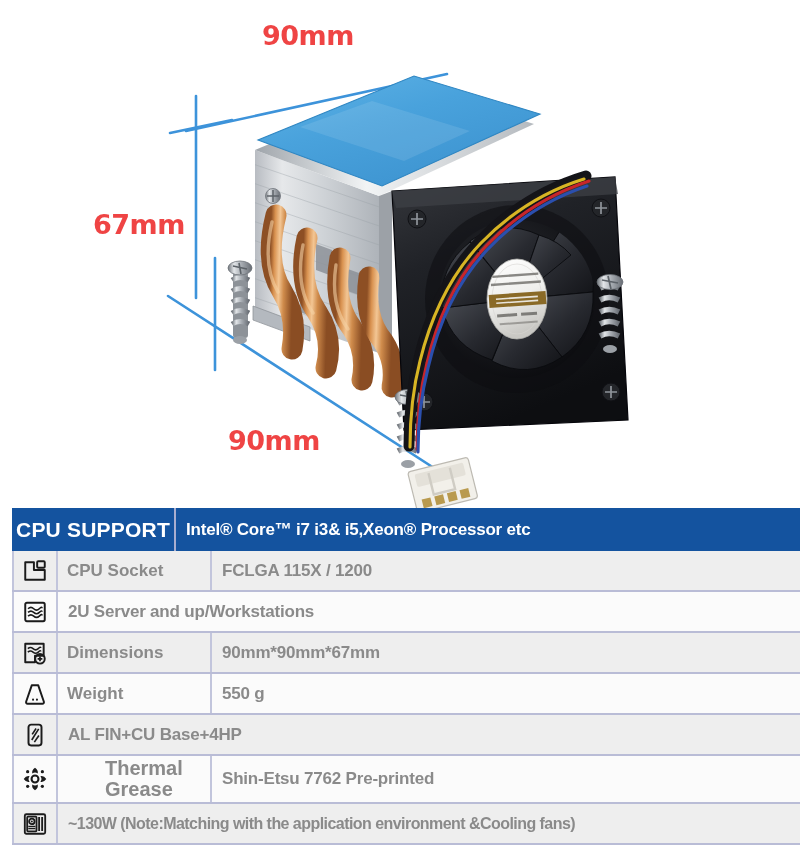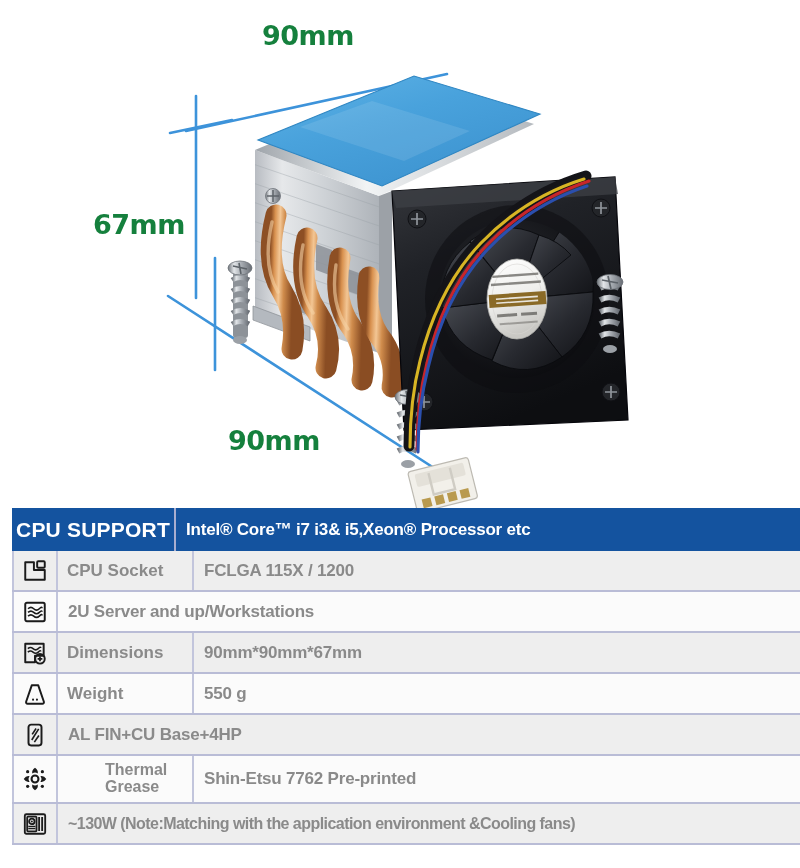--- a/index.html
+++ b/index.html
@@ -25,21 +25,21 @@
     height: 508px;
     background: #ffffff;
   }
   #product-svg { display: block; }
 
   .dim-label {
     position: absolute;
     font-family: "DejaVu Sans", sans-serif;
     font-weight: 700;
     font-size: 27px;
-    color: #15803d;
+    color: #ef4444;
     letter-spacing: -0.5px;
     white-space: nowrap;
   }
   #dim-label-top   { left: 262px; top: 20px; }
   #dim-label-left  { left: 93px; top: 209px; }
   #dim-label-bottom{ left: 228px; top: 425px; }
 
   
   #spec-table {
     position: absolute;
@@ -95,32 +95,32 @@
   .cell-icon {
     width: 46px;
     display: flex;
     align-items: center;
     justify-content: center;
     border-left: 2px solid #c2c5dc;
     border-right: 2px solid #c2c5dc;
     box-sizing: border-box;
   }
   .cell-label {
-    width: 136px;
+    width: 154px;
     display: flex;
     align-items: center;
     padding-left: 9px;
     font-size: 17px;
     font-weight: 700;
     color: #8a8a8a;
     border-right: 2px solid #c2c5dc;
     box-sizing: border-box;
     line-height: 1.05;
   }
-  .cell-label.two-line { font-size: 16px; padding-left: 47px; }
+  .cell-label.two-line { font-size: 20px; padding-left: 47px; }
   .cell-data {
     flex: 1;
     display: flex;
     align-items: center;
     padding-left: 10px;
     font-size: 17px;
     font-weight: 700;
     color: #8a8a8a;
     letter-spacing: -0.2px;
     border-right: 2px solid #c2c5dc;

